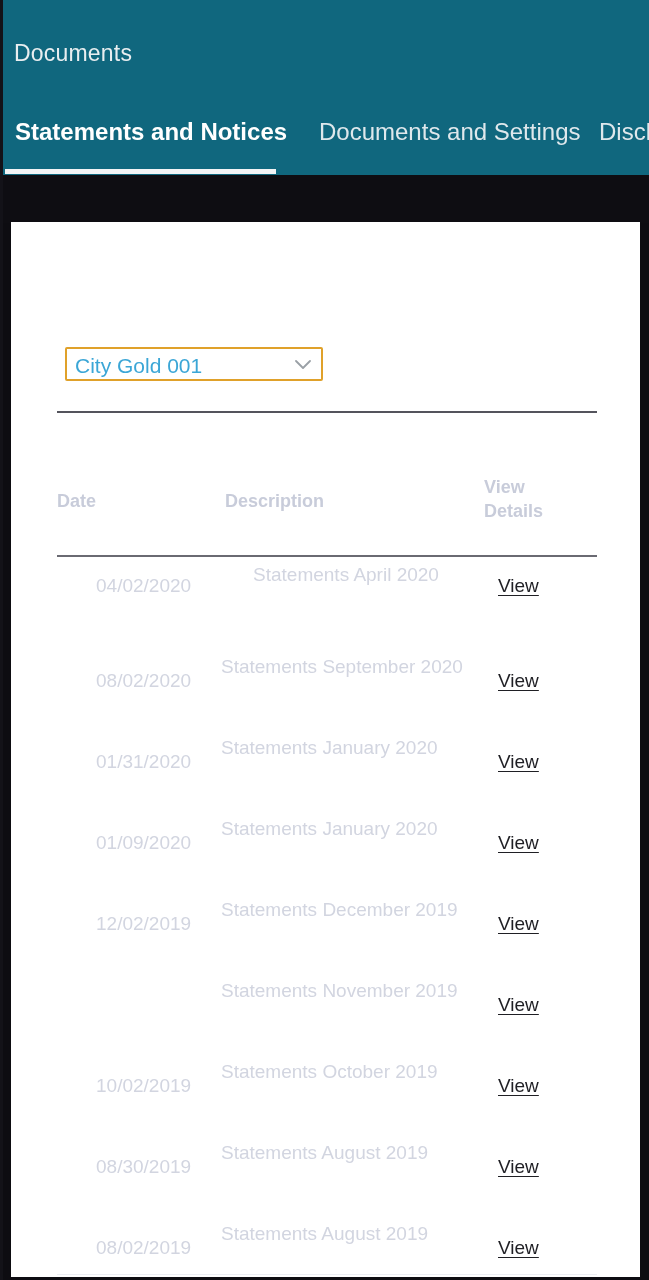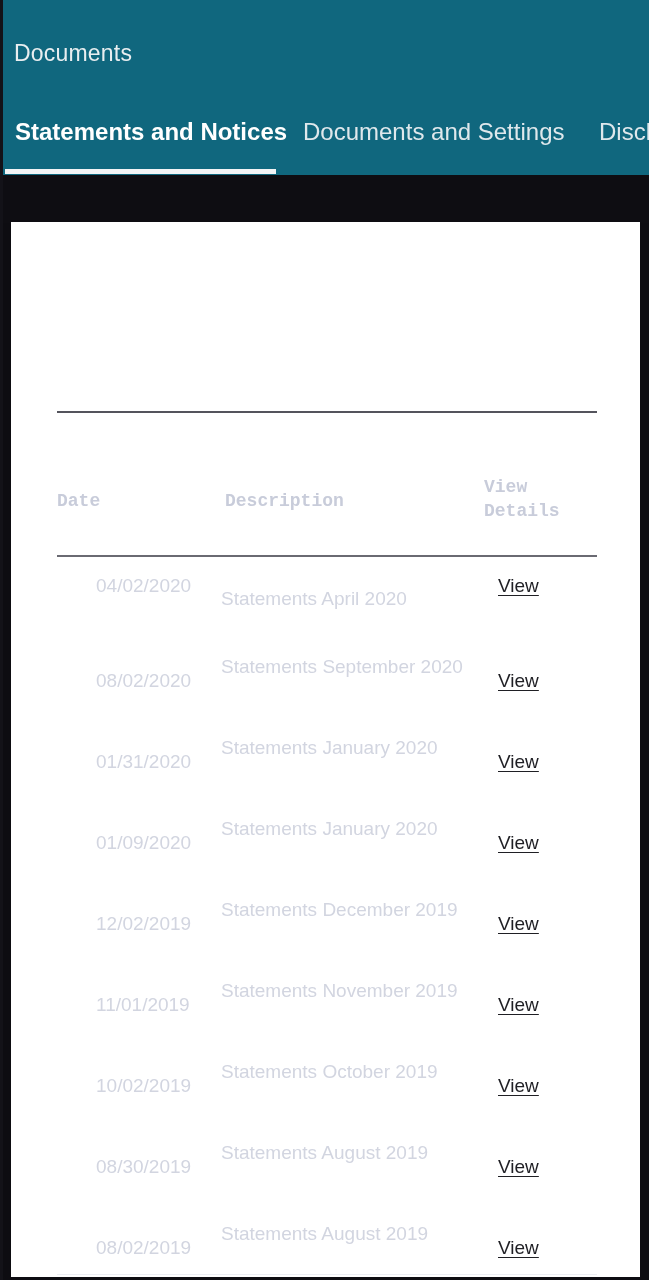--- a/index.html
+++ b/index.html
@@ -165,21 +165,20 @@
   
   .doc-table {
     position: absolute;
     left: 0;
     top: 245px;
     width: 629px;
   }
   .table-head {
     position: relative;
     height: 88px;
-    font-family: Liberation Mono, monospace;
   }
   .th {
     position: absolute;
     font-size: 18px;
     font-weight: bold;
     line-height: 24px;
     color: #c8ccda;
   }
   .th-date      { left: 46px;  top: 22px; }
   .th-desc      { left: 214px; top: 22px; }
@@ -229,21 +228,21 @@
     font-size: 19px;
     line-height: 27px;
     color: #1f1f24;
     text-decoration: underline;
     text-underline-offset: 3px;
     cursor: pointer;
   }
 
   
   .row.one-line .cell-date  { top: 15px; }
-  .row.one-line .cell-desc  { top: 28px; }
+  .row.one-line .cell-desc  { top: 4px; text-align: center; }
   .row.one-line .cell-view  { top: 15px; }
   .row.two-line .cell-date  { top: 29px; }
   .row.two-line .cell-desc  { top: 15px; }
   .row.two-line .cell-view  { top: 29px; }
 
   .bottom-hairline {
     position: absolute;
     left: 46px;
     bottom: 2px;
     width: 540px;
@@ -256,31 +255,41 @@
 
 <div id="viewport">
 
   <div class="bezel-left"></div>
 
   <div class="app-header">
     <div class="header-title">Documents</div>
 
     <div class="tab-strip">
       <div class="tab active" style="left:13px;">Statements and Notices</div>
-      <div class="tab" style="left:301px;">Documents and Settings</div>
+      <div class="tab" style="left:317px;">Documents and Settings</div>
       <div class="tab" style="left:597px;text-align:right;">Discl</div>
     </div>
 
     <div class="tab-underline"></div>
   </div>
 
   <div class="dark-band"></div>
 
   <div class="content-card">
 
+    <div class="account-select-wrap">
+      <div class="account-select">
+        <div class="account-select-value">City Gold 001</div>
+        <div class="select-chevron">
+          <svg width="16" height="10" viewBox="0 0 16 10">
+            <path d="M1 1 L8 8 L15 1" fill="none" stroke="#9aa0a6" stroke-width="1.8" stroke-linecap="round" stroke-linejoin="round"></path>
+          </svg>
+        </div>
+      </div>
+    </div>
 
     <div class="section-rule"></div>
 
     <div class="doc-table">
 
       <div class="table-head">
         <div class="th th-date">Date</div>
         <div class="th th-desc">Description</div>
         <div class="th th-view">
           <div>View</div>
@@ -310,21 +319,20 @@
             <div class="cell cell-date">01/09/2020</div>
             <div class="cell cell-desc">Statements January 2020</div>
             <div class="cell cell-view"><span class="view-link">View</span></div>
           </div>
           <div class="row two-line">
             <div class="cell cell-date">12/02/2019</div>
             <div class="cell cell-desc">Statements December 2019</div>
             <div class="cell cell-view"><span class="view-link">View</span></div>
           </div>
           <div class="row two-line">
-            <div class="cell cell-date">11/01/2019</div>
             <div class="cell cell-desc">Statements November 2019</div>
             <div class="cell cell-view"><span class="view-link">View</span></div>
           </div>
           <div class="row two-line">
             <div class="cell cell-date">10/02/2019</div>
             <div class="cell cell-desc">Statements October 2019</div>
             <div class="cell cell-view"><span class="view-link">View</span></div>
           </div>
           <div class="row two-line">
             <div class="cell cell-date">08/30/2019</div>

